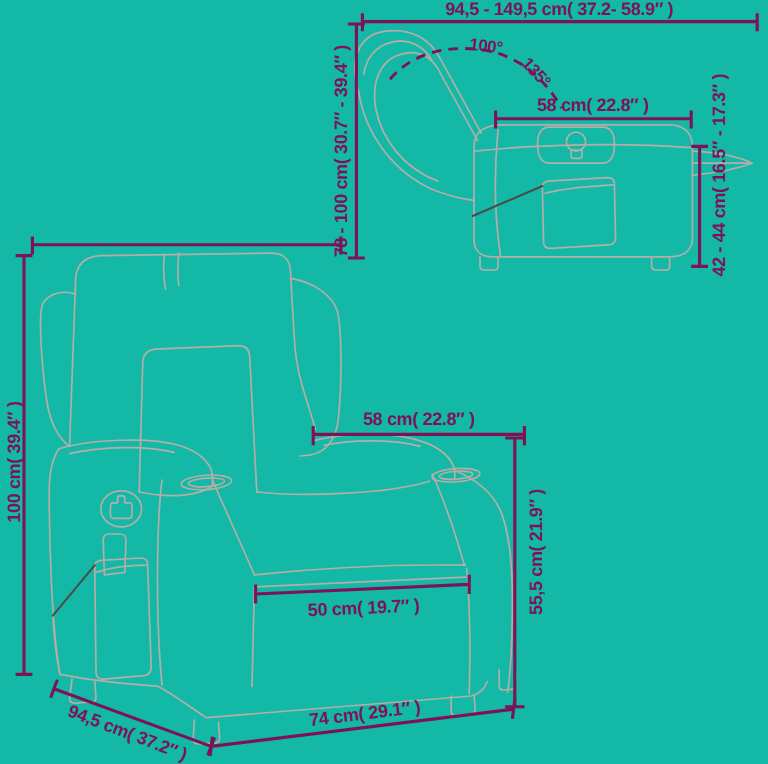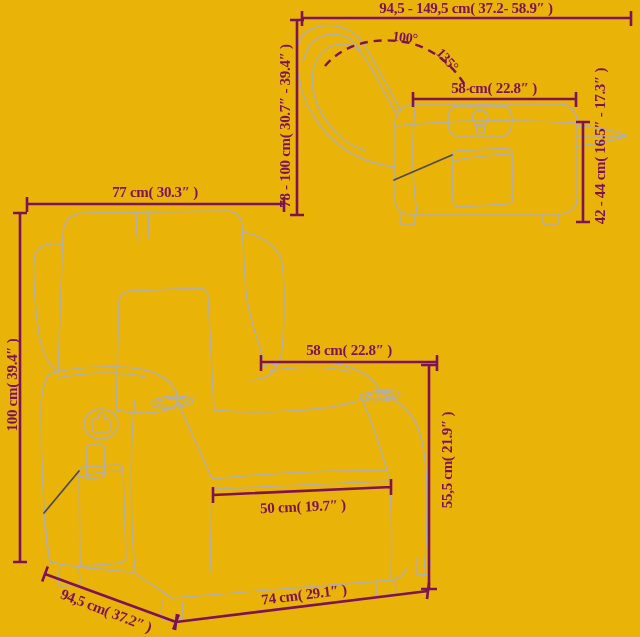--- a/index.html
+++ b/index.html
@@ -1,19 +1,19 @@
 <!DOCTYPE html>
 <html><head>
 <meta charset="utf-8">
 <style>
   html,body{margin:0;padding:0;background:#e9e7e3;}
   #stage{
     position:relative;width:640px;height:637px;overflow:hidden;
-    background:#eab308;
-    font-family:Liberation Serif, serif;
+    background:#14b8a6;
+    font-family:Liberation Sans, sans-serif;
   }
   svg{position:absolute;left:0;top:0;}
   .chair{stroke:#b4aea8;stroke-width:1.4;fill:none;stroke-linecap:round;stroke-linejoin:round;}
   .dark{stroke:#4d4a47;stroke-width:1.7;fill:none;stroke-linecap:round;}
   .dims{stroke:#7d1255;stroke-width:2.6;fill:none;stroke-linecap:butt;}
   .arc{stroke:#7d1255;stroke-width:2.4;fill:none;stroke-dasharray:8 6;stroke-linecap:butt;}
   .lbl{
     position:absolute;white-space:nowrap;color:#7d1255;
     font-weight:bold;font-size:15px;letter-spacing:-0.3px;
     transform:translate(-50%,-50%);
@@ -153,21 +153,20 @@
   <div class="lbl v" style="left:285px;top:126px;">78 - 100 cm( 30.7″ - 39.4″ )</div>
 
   <div class="lbl sm" style="left:405px;top:38px;transform:translate(-50%,-50%) rotate(7deg);">100°</div>
 
   <div class="lbl sm" style="left:447px;top:60px;transform:translate(-50%,-50%) rotate(47deg);">135°</div>
 
   <div class="lbl" style="left:494px;top:88px;">58 cm( 22.8″ )</div>
 
   <div class="lbl v" style="left:600px;top:146px;">42 - 44 cm( 16.5″ - 17.3″ )</div>
 
-  <div class="lbl" style="left:155px;top:192px;">77 cm( 30.3″ )</div>
 
   <div class="lbl v" style="left:12px;top:385px;">100 cm( 39.4″ )</div>
 
   <div class="lbl" style="left:349px;top:350px;">58 cm( 22.8″ )</div>
 
   <div class="lbl v" style="left:447px;top:460px;">55,5 cm( 21.9″ )</div>
 
   <div class="lbl" style="left:303px;top:507px;transform:translate(-50%,-50%) rotate(-2.5deg);">50 cm( 19.7″ )</div>
 
   <div class="lbl" style="left:106px;top:611px;transform:translate(-50%,-50%) rotate(21deg);">94,5 cm( 37.2″ )</div>

